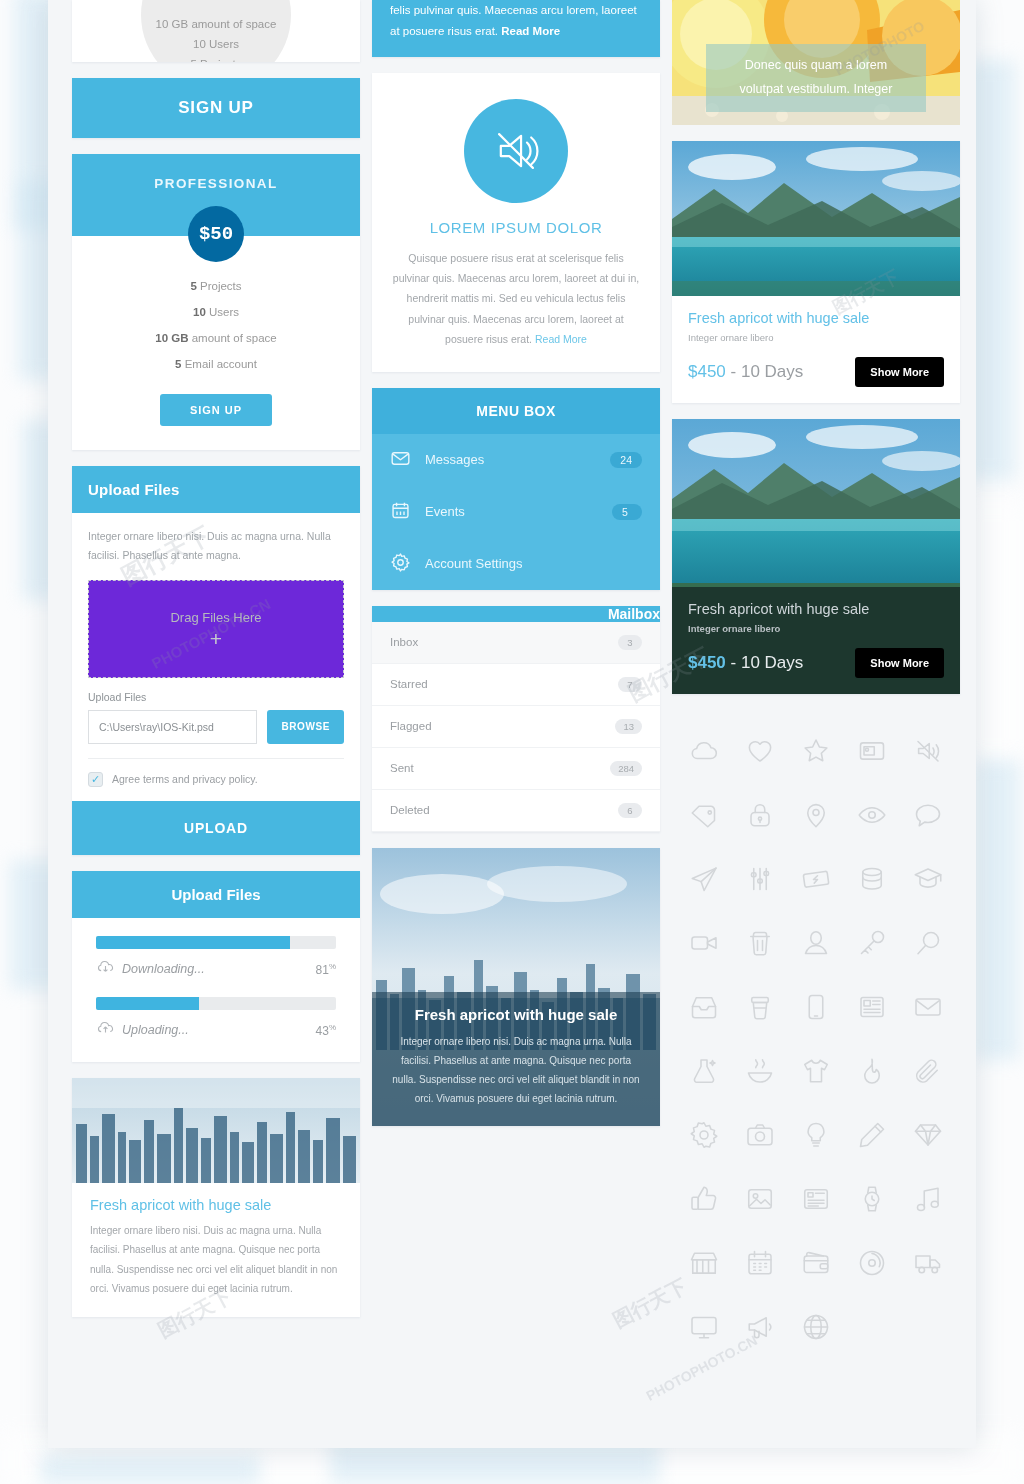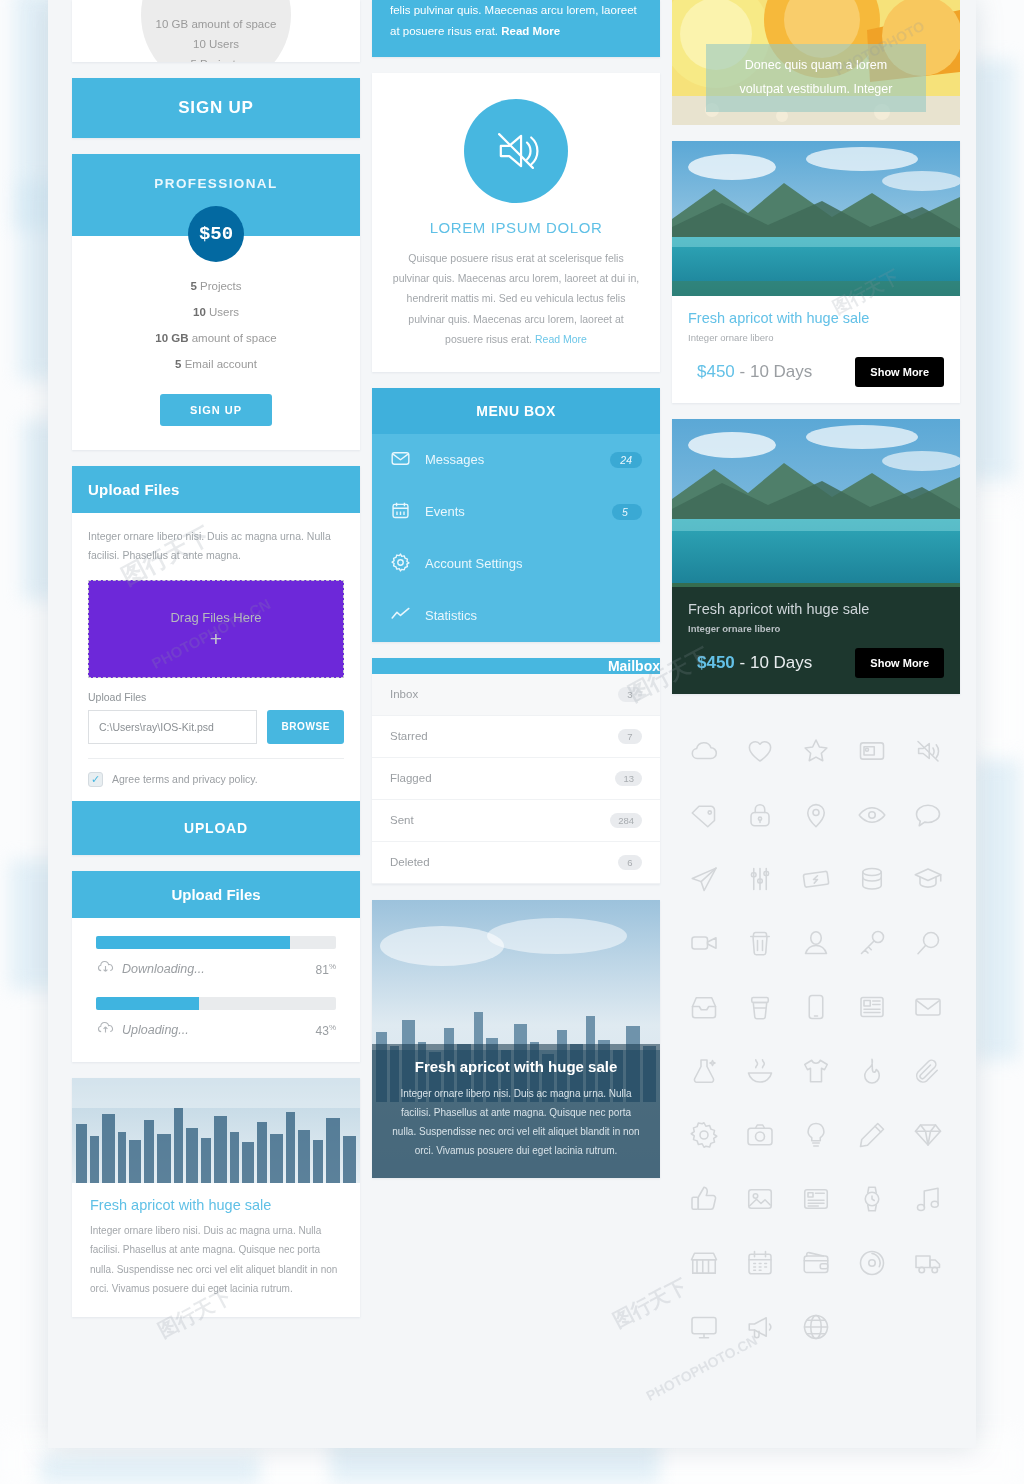--- a/index.html
+++ b/index.html
@@ -117,21 +117,21 @@
   .sp-text { font-size:10.5px; color:#a3a7ab; line-height:1.95; padding:0 20px; text-align:center; }
   .sp-text a { color:#6cc6e8; text-decoration:none; }
 
   .menu-head { background:#3fb0dc; color:#fff; font-size:14px; font-weight:bold;
     text-align:center; padding:15px 0; letter-spacing:.5px; }
   .mitem { display:flex; align-items:center; gap:14px; padding:14px 18px;
     color:#e9f7fd; font-size:13px; background:#54bce3; }
   .mitem.alt { background:#45b4df; }
   .mitem .lab { flex:1; }
   .badge { background:#3aa9d4; color:#eaf7fd; font-size:10.5px; border-radius:9px;
-    padding:2px 10px; min-width:30px; text-align:left;font-style:italic; }
+    padding:2px 10px; min-width:30px; text-align:left; }
 
   .mb-head { background:#47b7e0; color:#fff; font-size:14px; font-weight:bold;
     text-align:right; padding:0 0; }
   .mb-row { display:flex; align-items:center; padding:13px 18px; background:#fff;
     border-bottom:1px solid #f0f2f4; }
   .mb-row.first { background:#f7f8f9; }
   .mb-row .lab { flex:1; font-size:11.5px; color:#9b9fa3; }
   .mb-badge { background:#e9ebee; color:#a8acb0; font-size:9.5px; border-radius:9px;
     padding:2px 8px; min-width:24px; text-align:center; }
 
@@ -144,21 +144,21 @@
   
   .hero { position:relative; height:125px; overflow:hidden; margin-bottom:16px; }
   .hero-cap { position:absolute; left:34px; right:34px; top:44px;
     background:rgba(150,200,195,.6); color:#fff; font-size:12.5px; line-height:1.9;
     text-align:center; padding:10px 6px; }
   .prod-card { background:#fff; margin-bottom:16px; }
   .prod-body { padding:14px 16px 16px; }
   .prod-t { font-size:14.5px; color:#63c1e7; margin-bottom:6px; }
   .prod-s { font-size:9.5px; color:#a8acb0; margin-bottom:14px; }
   .prod-foot { display:flex; align-items:center; }
-  .prod-price { flex:1; font-size:17px; color:#9a9ea2;margin-left:9px; }
+  .prod-price { flex:1; font-size:17px; color:#9a9ea2; }
   .prod-price b { color:#63c1e7; font-weight:normal; }
   .show-more { background:#000000; color:#fff; border:none; border-radius:3px;
     font-size:11px; font-weight:bold; padding:9px 15px; }
   .prod-card.dark { position:relative; overflow:hidden; }
   .prod-card.dark .prod-body { position:absolute; left:0; right:0; bottom:0;
     background:rgba(15,22,26,.62); }
   .prod-card.dark .prod-t { color:#cfd6da; }
   .prod-card.dark .prod-s { color:#b9c0c4; font-weight:bold; }
   .prod-card.dark .prod-price { color:#e8ecee; }
   .prod-card.dark .prod-price b { color:#63c1e7; font-weight:bold; }
@@ -374,28 +374,20 @@
       <div class="mitem">
         <span>
           <svg viewBox="0 0 24 24" width="21" height="21" fill="none" stroke="currentColor" stroke-width="1.6" stroke-linejoin="round">
             <circle cx="12" cy="12" r="3.1"></circle>
             <path d="M12 2.4 13.4 5l2.8-.6 1 2.7 2.7 1-.6 2.8 2.3 1.5-2.3 1.5.6 2.8-2.7 1-1 2.7-2.8-.6L12 21.6 10.6 19l-2.8.6-1-2.7-2.7-1 .6-2.8L2.4 11.6 4.7 10l-.6-2.8 2.7-1 1-2.7 2.8.6z"></path>
           </svg>
         </span>
         <span class="lab">Account Settings</span>
       </div>
 
-      <div class="mitem">
-        <span>
-          <svg viewBox="0 0 24 24" width="21" height="21" fill="none" stroke="currentColor" stroke-width="1.8" stroke-linejoin="round" stroke-linecap="round">
-            <path d="M2.5 16 8 9.5l4 3.6 9.5-8"></path>
-          </svg>
-        </span>
-        <span class="lab">Statistics</span>
-      </div>
     </div>
 
     <div class="card">
       <div class="mb-head">Mailbox</div>
       <div class="mb-row first">
         <span class="lab">Inbox</span>
         <span class="mb-badge">3</span>
       </div>
       <div class="mb-row">
         <span class="lab">Starred</span>

